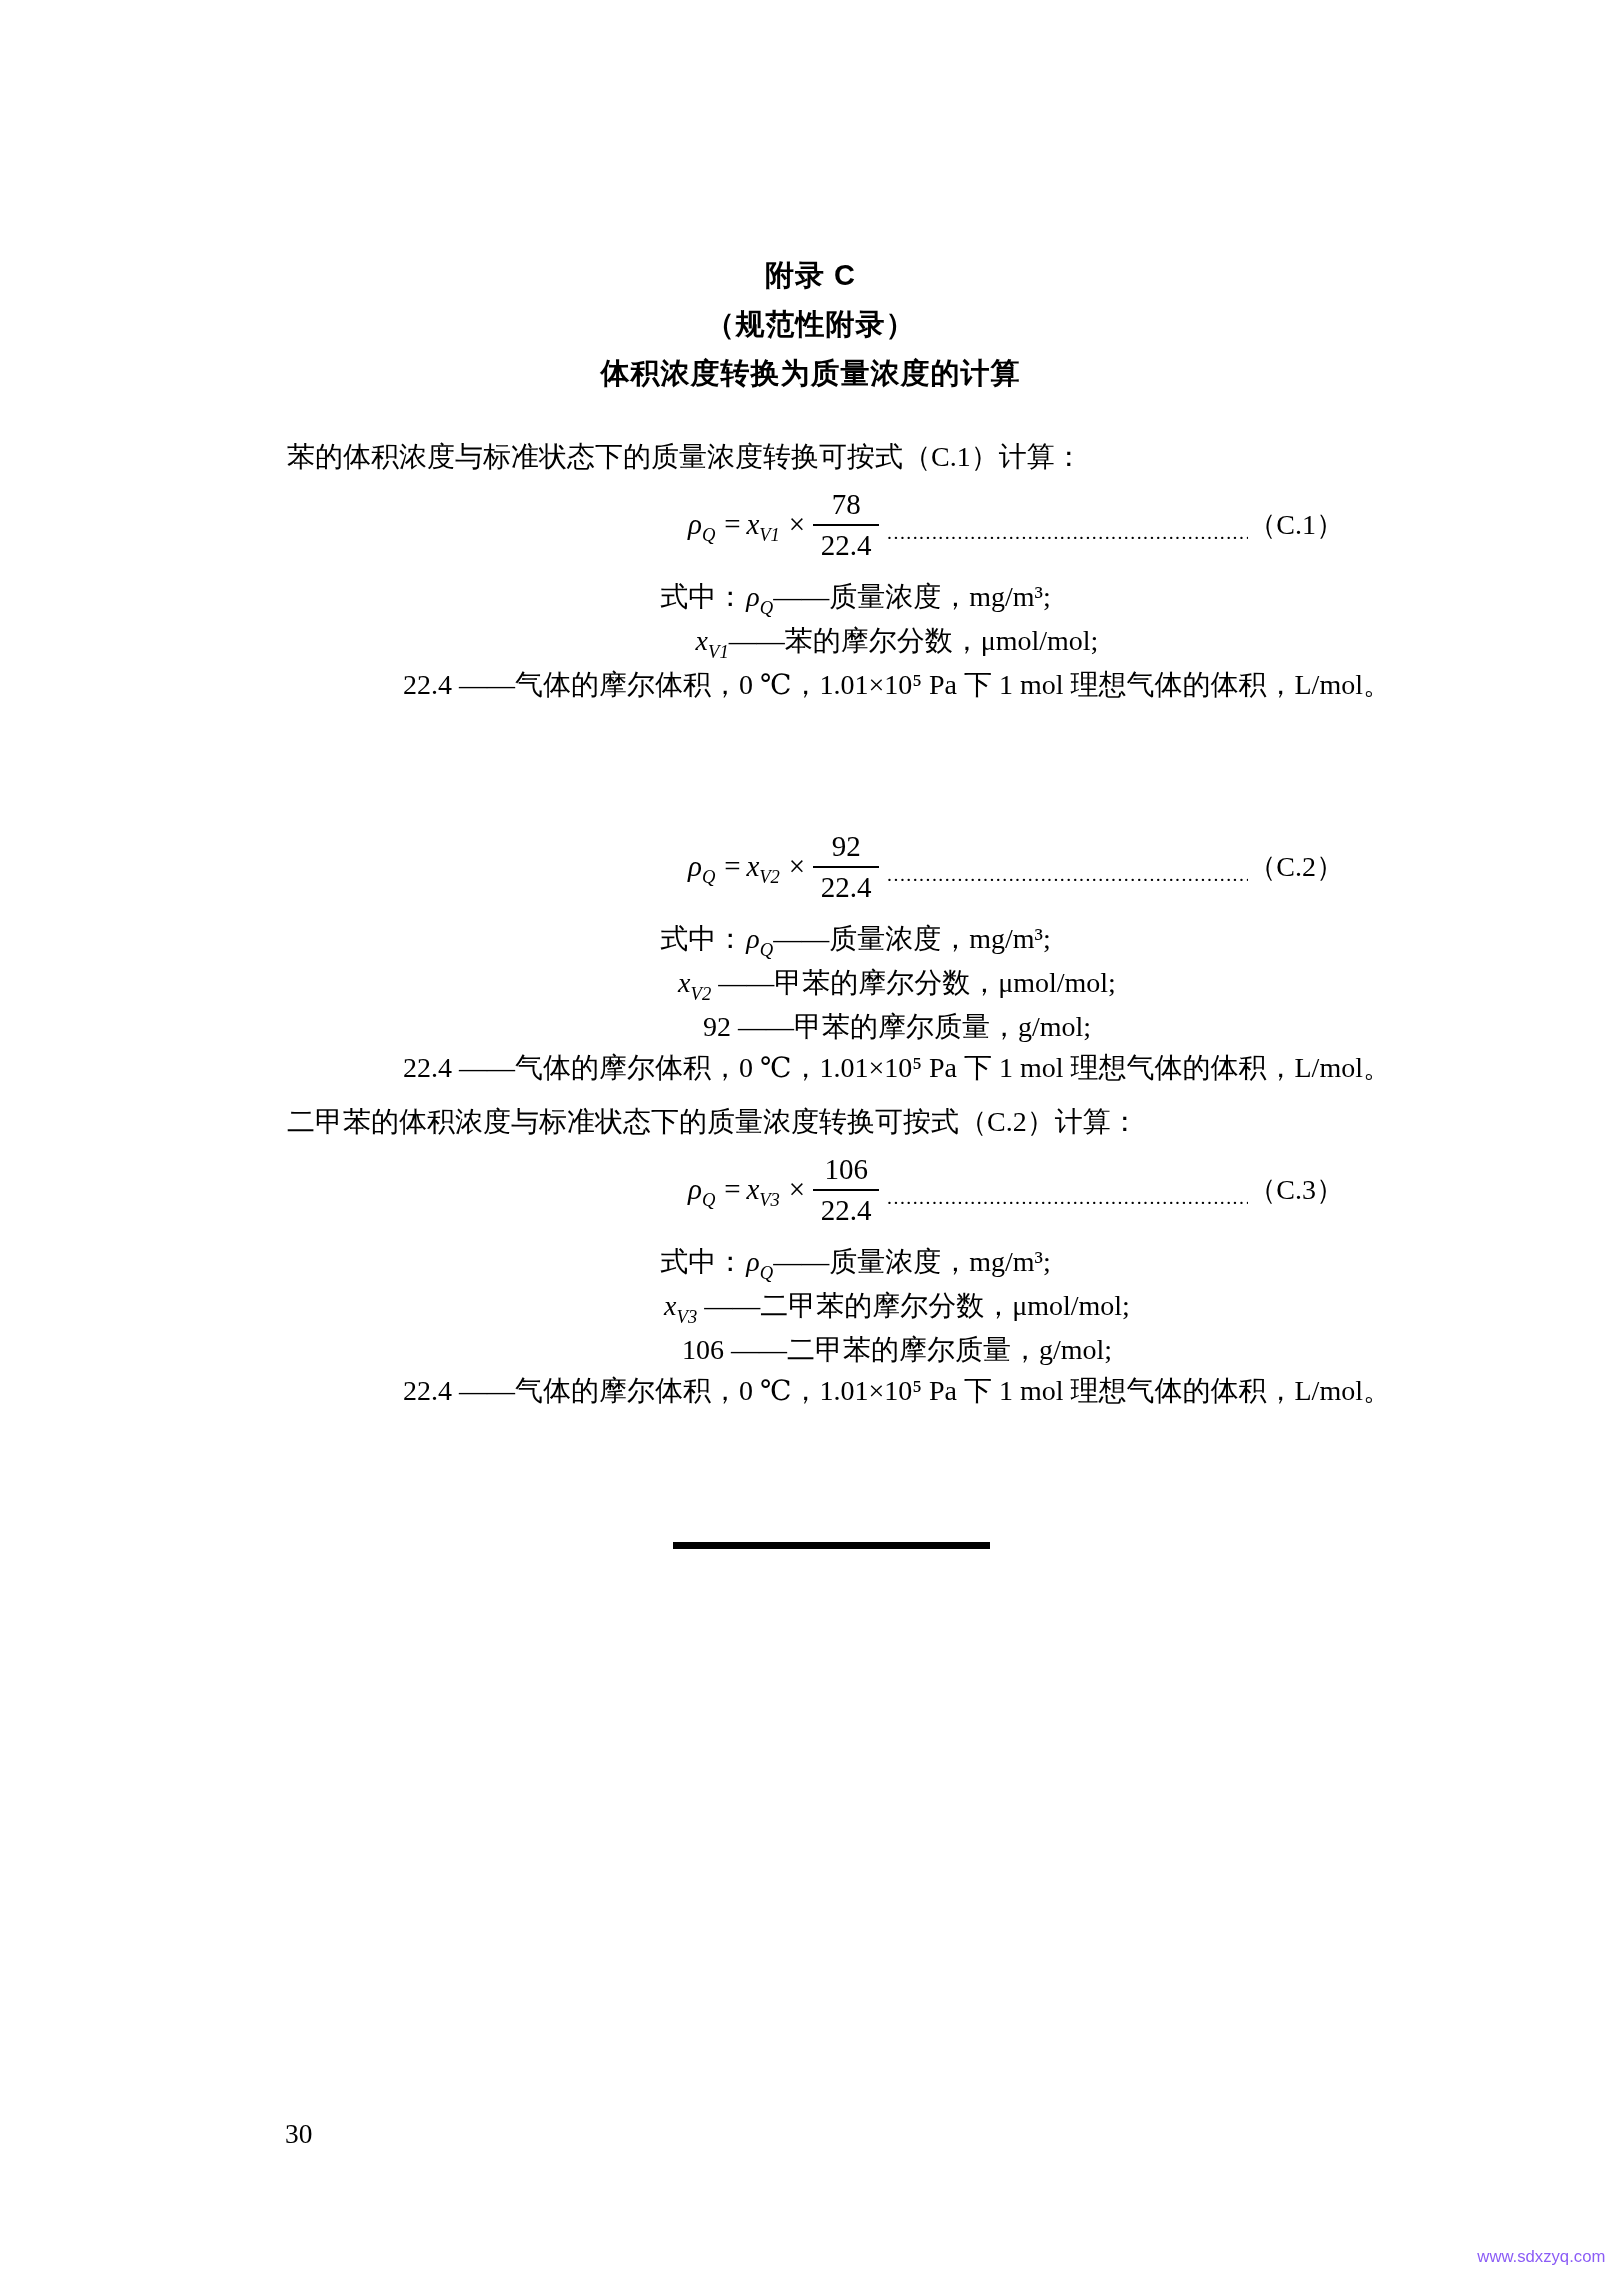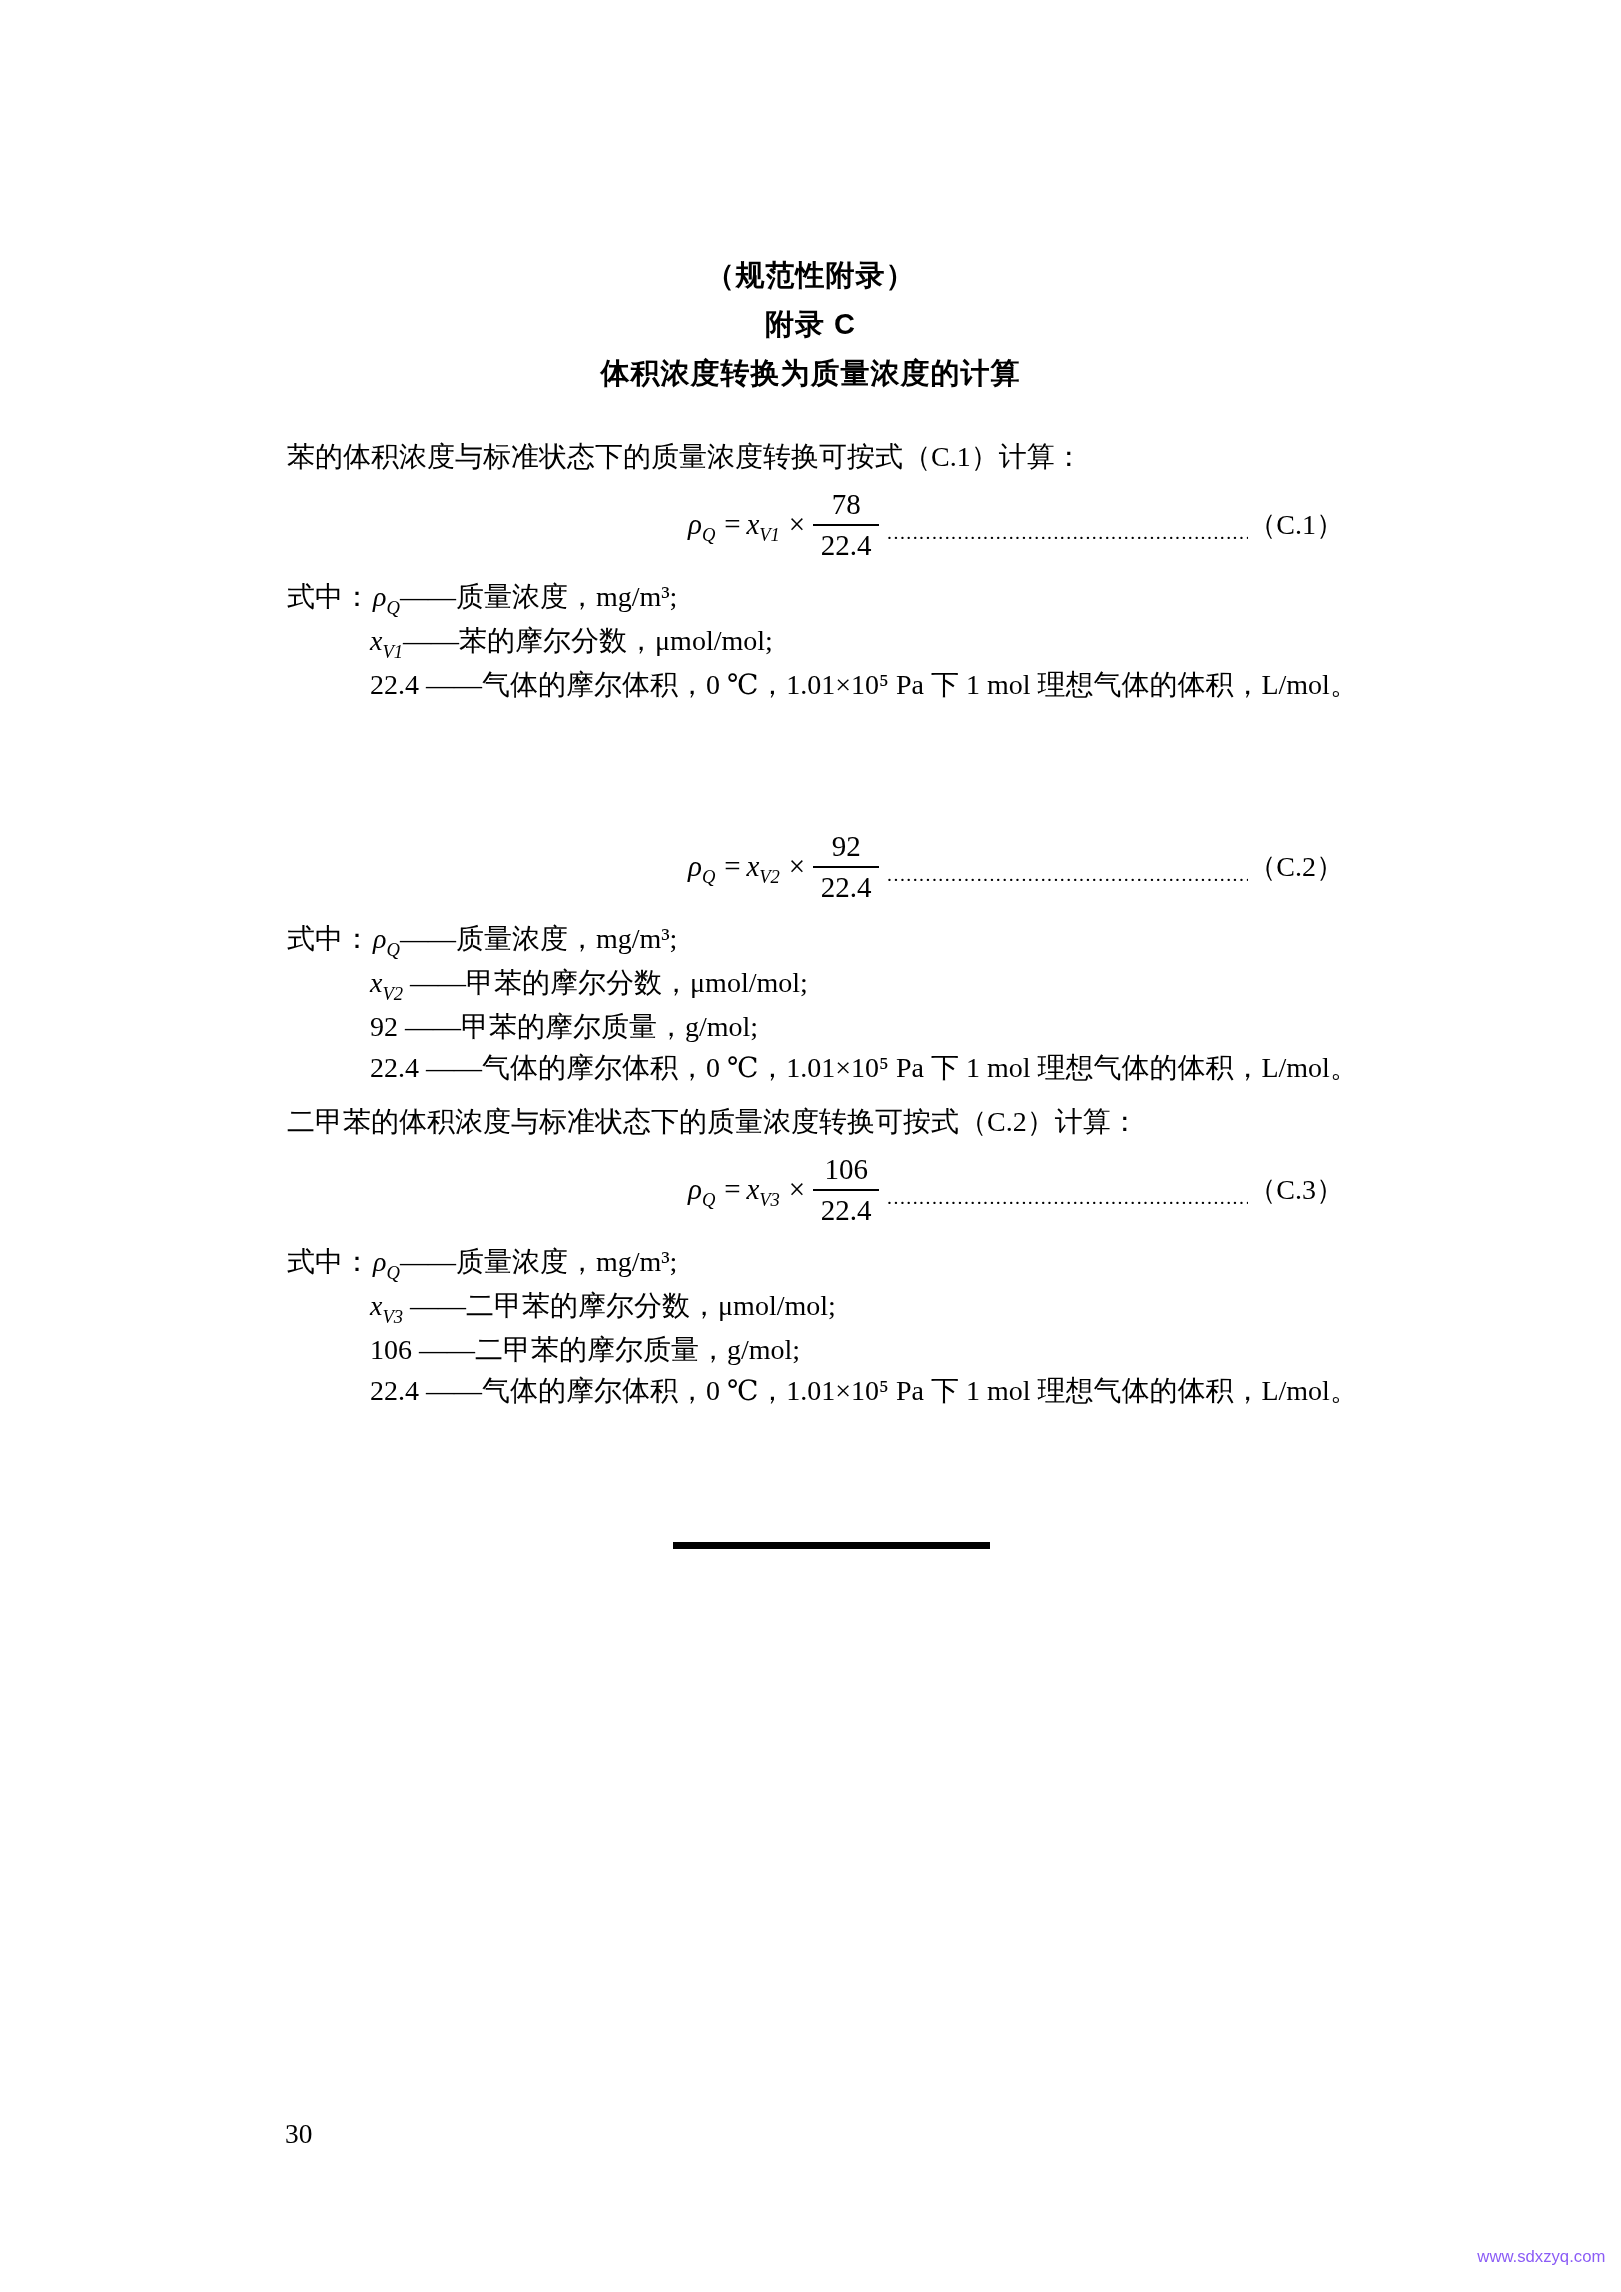--- a/index.html
+++ b/index.html
@@ -39,43 +39,43 @@
   .frac .num{display:block;border-bottom:2px solid #000;padding:0 7.8px 2px;line-height:35px;}
   .frac .den{display:block;padding:2px 7.8px 0;line-height:35px;}
   .leader{
     flex:1 1 auto;overflow:hidden;white-space:nowrap;
     font-size:19.6px;letter-spacing:1.5px;
     transform:translateY(7.8px);
     padding:0 5.9px 0 7.8px;
   }
   .f-label{white-space:nowrap;font-size:28px;margin-right:80px;}
   
-  .defs{margin-top:2px;}
+  .defs{margin-top:2px;text-align:center;}
   .def-row{line-height:41px;white-space:nowrap;padding-left:83px;}
   .def-row.first{padding-left:0;}
   .term-sub{font-size:18.6px;font-style:italic;position:relative;top:7.8px;}
   .where{margin-right:2px;}
   
   .end-rule{position:absolute;left:673px;top:1542px;width:317px;height:6.9px;background:#000;}
   
   .page-number{position:absolute;left:285px;top:2119px;font-size:27.4px;font-family:Liberation Serif, serif;}
   .watermark{
     position:absolute;right:15.7px;top:2247px;
     font-family:"Liberation Sans","DejaVu Sans",sans-serif;
     font-size:16.7px;color:#8b5cf6;
   }
 </style>
 </head>
 <body>
 
 <div class="page">
 
   <div class="headings">
+    <div class="h-line">附录 C</div>
     <div class="h-line">（规范性附录）</div>
-    <div class="h-line">附录 C</div>
     <div class="h-line">体积浓度转换为质量浓度的计算</div>
   </div>
 
   <div class="sec sec-1">
     <div class="intro">苯的体积浓度与标准状态下的质量浓度转换可按式（C.1）计算：</div>
     <div class="formula-row">
       <span class="equation">
         <span class="sym-italic">ρ</span>
           <span class="sub">Q</span>
         <span class="op">=</span>

